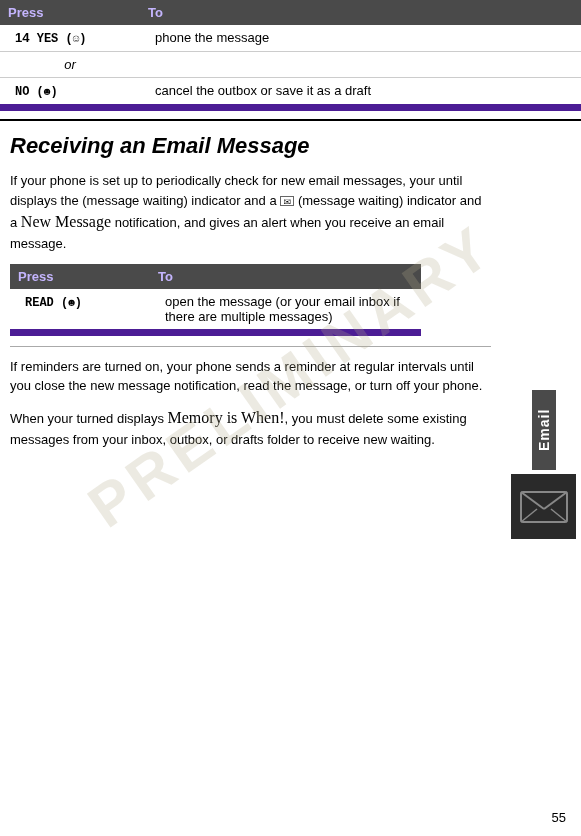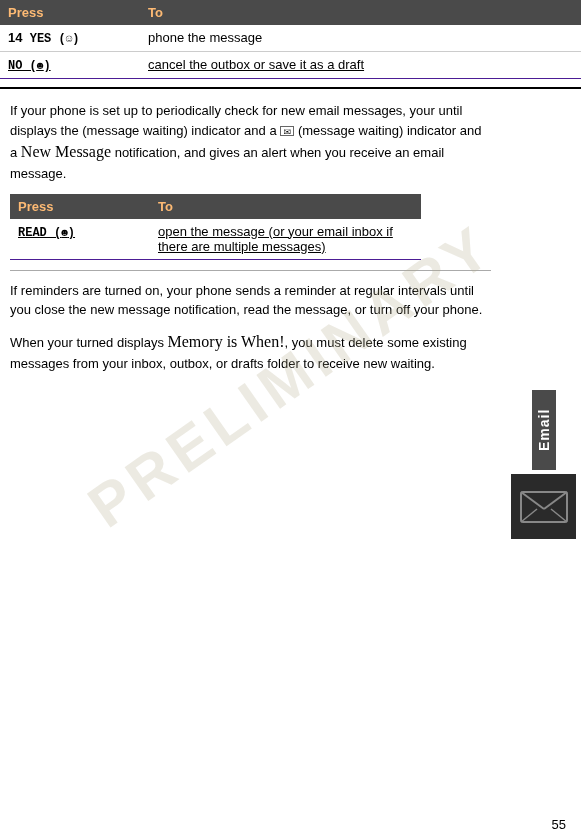--- a/index.html
+++ b/index.html
@@ -23,37 +23,36 @@
 
     
     .press-table {
       width: 100%;
       border-collapse: collapse;
       margin-bottom: 0;
     }
 
     .press-table thead tr th {
       background: #4a4a4a;
-      color: #fdba74;
+      color: #c4b5fd;
       font-weight: bold;
       padding: 5px 8px;
       text-align: left;
       font-size: 13px;
     }
 
     .press-table tbody tr td {
-      padding: 5px 8px;
+      padding: 5px 15px;
       vertical-align: top;
       border-bottom: 1px solid #cccccc;
       font-size: 13px;
     }
 
     .press-table tbody tr:last-child td {
-      border-bottom: 1px solid #4c1d95;
-      text-decoration: underline;
+      border-bottom: 7px solid #4c1d95;
     }
 
     .key-cell {
       width: 140px;
       font-weight: bold;
     }
 
     .row-14 td {
       padding-top: 6px;
       padding-bottom: 4px;
@@ -153,21 +152,21 @@
       margin: 10px 10px 10px 10px;
     }
 
     .second-table-container .press-table {
       width: calc(100% - 70px);
     }
 
     
     .page-number {
       position: absolute;
-      bottom: 4px;
+      bottom: 11px;
       right: 15px;
       font-size: 13px;
       color: #000000;
     }
 
     
     .watermark {
       position: absolute;
       top: 45%;
       left: 50%;
@@ -235,34 +234,39 @@
     </thead>
     <tbody>
 
       <tr class="row-14">
         <td class="key-cell">
           <span>14&nbsp;&nbsp;<span class="key-code">YES (<span class="key-symbol">☺</span>)</span></span>
         </td>
         <td>phone the message</td>
       </tr>
 
+      <tr class="or-row">
+        <td class="key-cell or-row">or</td>
+        <td></td>
+      </tr>
 
       <tr class="no-row">
         <td class="key-cell">
           <span class="key-code">NO (<span class="key-symbol">☻</span>)</span>
         </td>
         <td>cancel the outbox or save it as a draft</td>
       </tr>
     </tbody>
   </table>
 
   <hr class="divider-line">
 
   <div class="content-area">
 
+    <div class="section-heading">Receiving an Email Message</div>
 
 
     <p class="body-text">
       <span>If your phone is set up to periodically check for new email messages, your until displays the  (message waiting) indicator and a </span><span class="inline-icon">✉</span><span> (message waiting) indicator and a </span><span class="monospace">New Message</span><span> notification, and gives an alert when you receive an email message.</span>
     </p>
 
     <div class="second-table-container">
       <table class="press-table">
         <thead>
           <tr>

